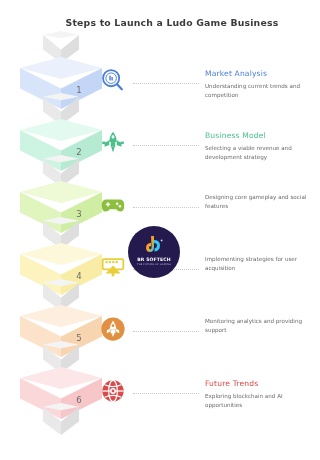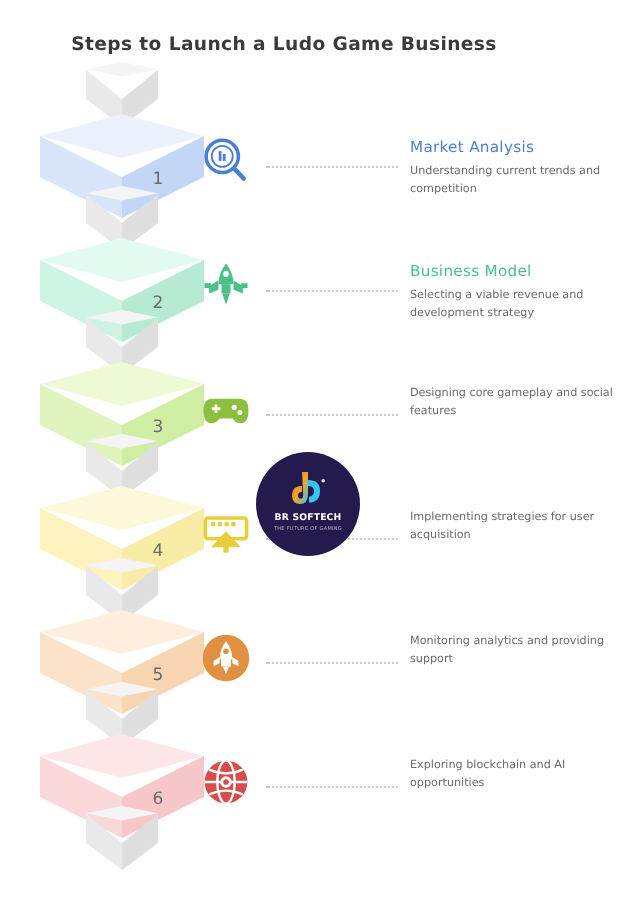--- a/index.html
+++ b/index.html
@@ -8,20 +8,21 @@
     background:#ffffff;
     font-family:"DejaVu Sans",sans-serif;
     overflow:hidden;
     position:relative;
   }
   #page-title{
     position:absolute;top:17px;left:0;width:284px;
     text-align:center;
     font-size:9.3px;font-weight:bold;color:#3b3b3b;
     letter-spacing:0.2px;
+    padding-left:30px;
   }
 
   
   #tower{position:absolute;left:20px;top:47px;width:82px;height:400px;}
 
   .slot{position:absolute;left:0;width:82px;height:62px;}
 
   
   .connector{position:absolute;left:23px;top:-16px;width:36px;height:34px;}
   .connector .c-top{
@@ -270,20 +271,21 @@
         <ellipse cx="16" cy="16" rx="4.6" ry="11.4" fill="none" stroke="#ffffff" stroke-width="1.3"></ellipse>
         <line x1="4.6" y1="16" x2="27.4" y2="16" stroke="#ffffff" stroke-width="1.3"></line>
         <path d="M7 9.4 Q16 13.4 25 9.4" fill="none" stroke="#ffffff" stroke-width="1.2"></path>
         <path d="M7 22.6 Q16 18.6 25 22.6" fill="none" stroke="#ffffff" stroke-width="1.2"></path>
         <circle cx="16" cy="16" r="3.1" fill="#ffffff"></circle>
         <circle cx="16" cy="16" r="1.5" fill="#d94a4a"></circle>
       </svg>
     </div>
     <div class="leader" style="top: 393px;"></div>
     <div class="txt" style="top: 379px;">
+      <p class="head" style="color:#d94a4a">Future Trends</p>
       <p class="desc">Exploring blockchain and AI opportunities</p>
     </div>
   </div>
 
 <div id="logo">
   <span class="mark">
     <svg viewBox="0 0 24 24" width="24" height="24">
       <defs>
         <linearGradient id="lg1" x1="0" y1="0" x2="1" y2="1">
           <stop offset="0" stop-color="#f04e98"></stop>

